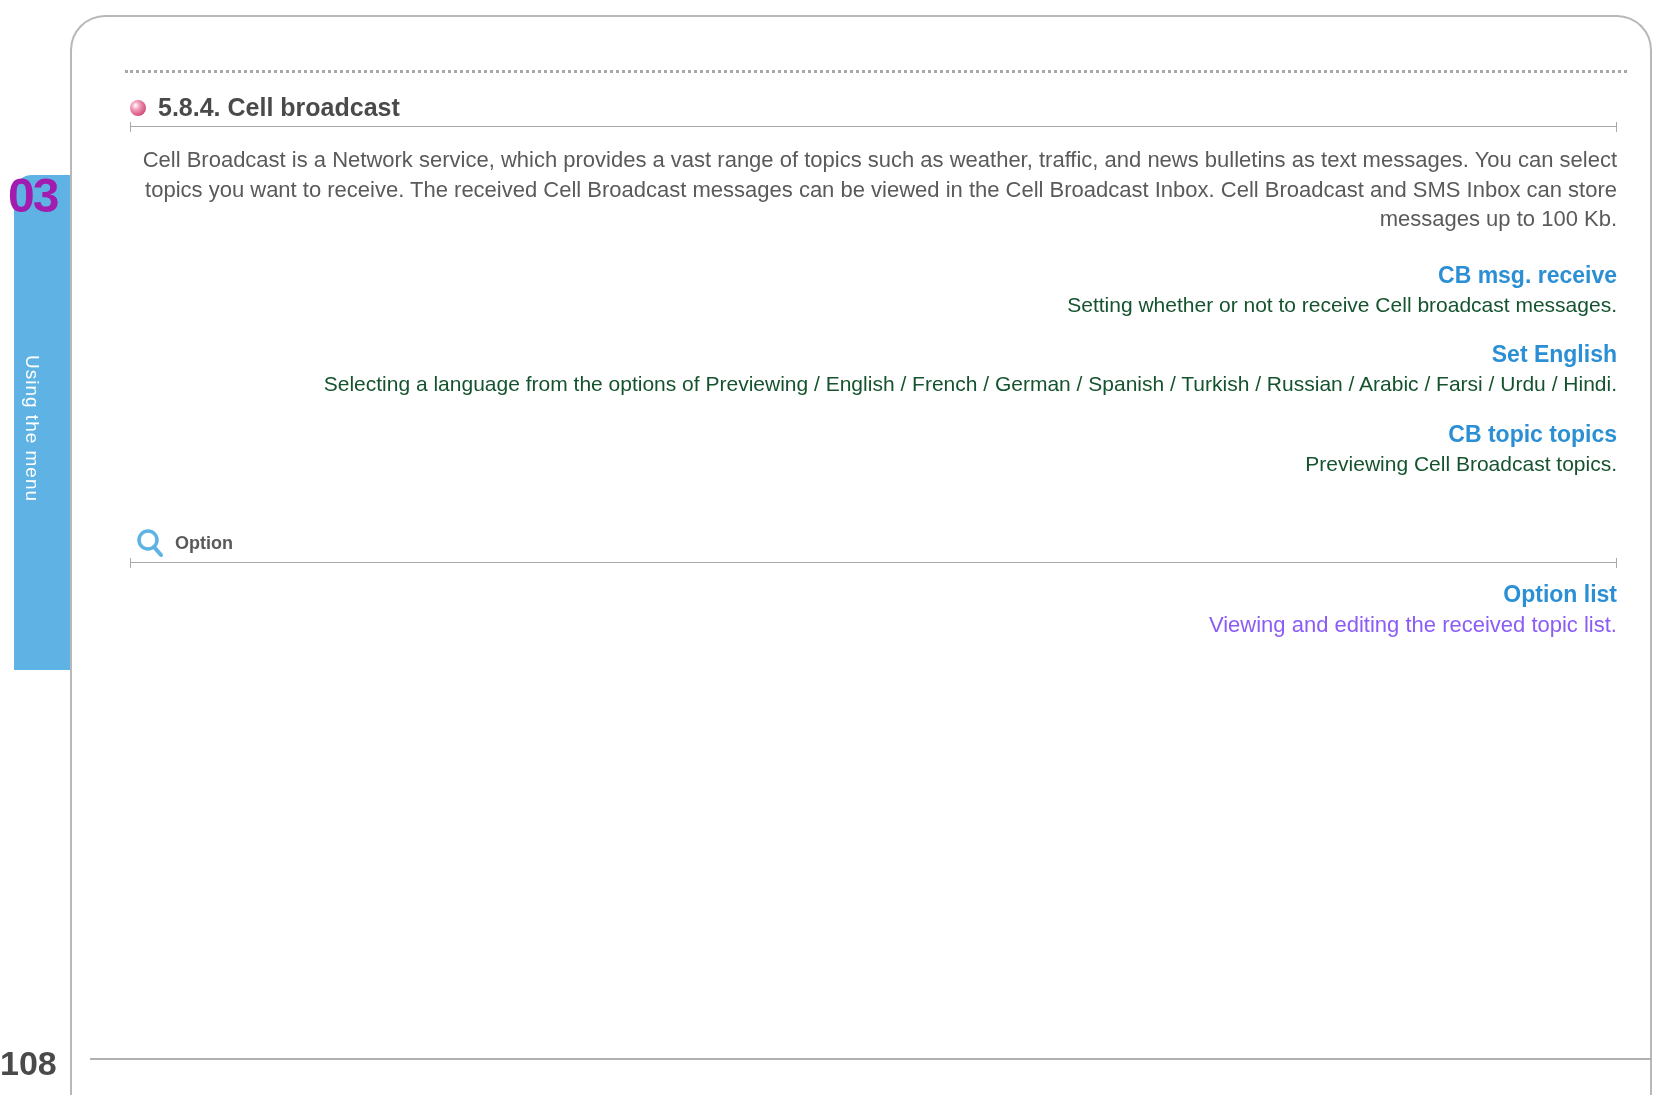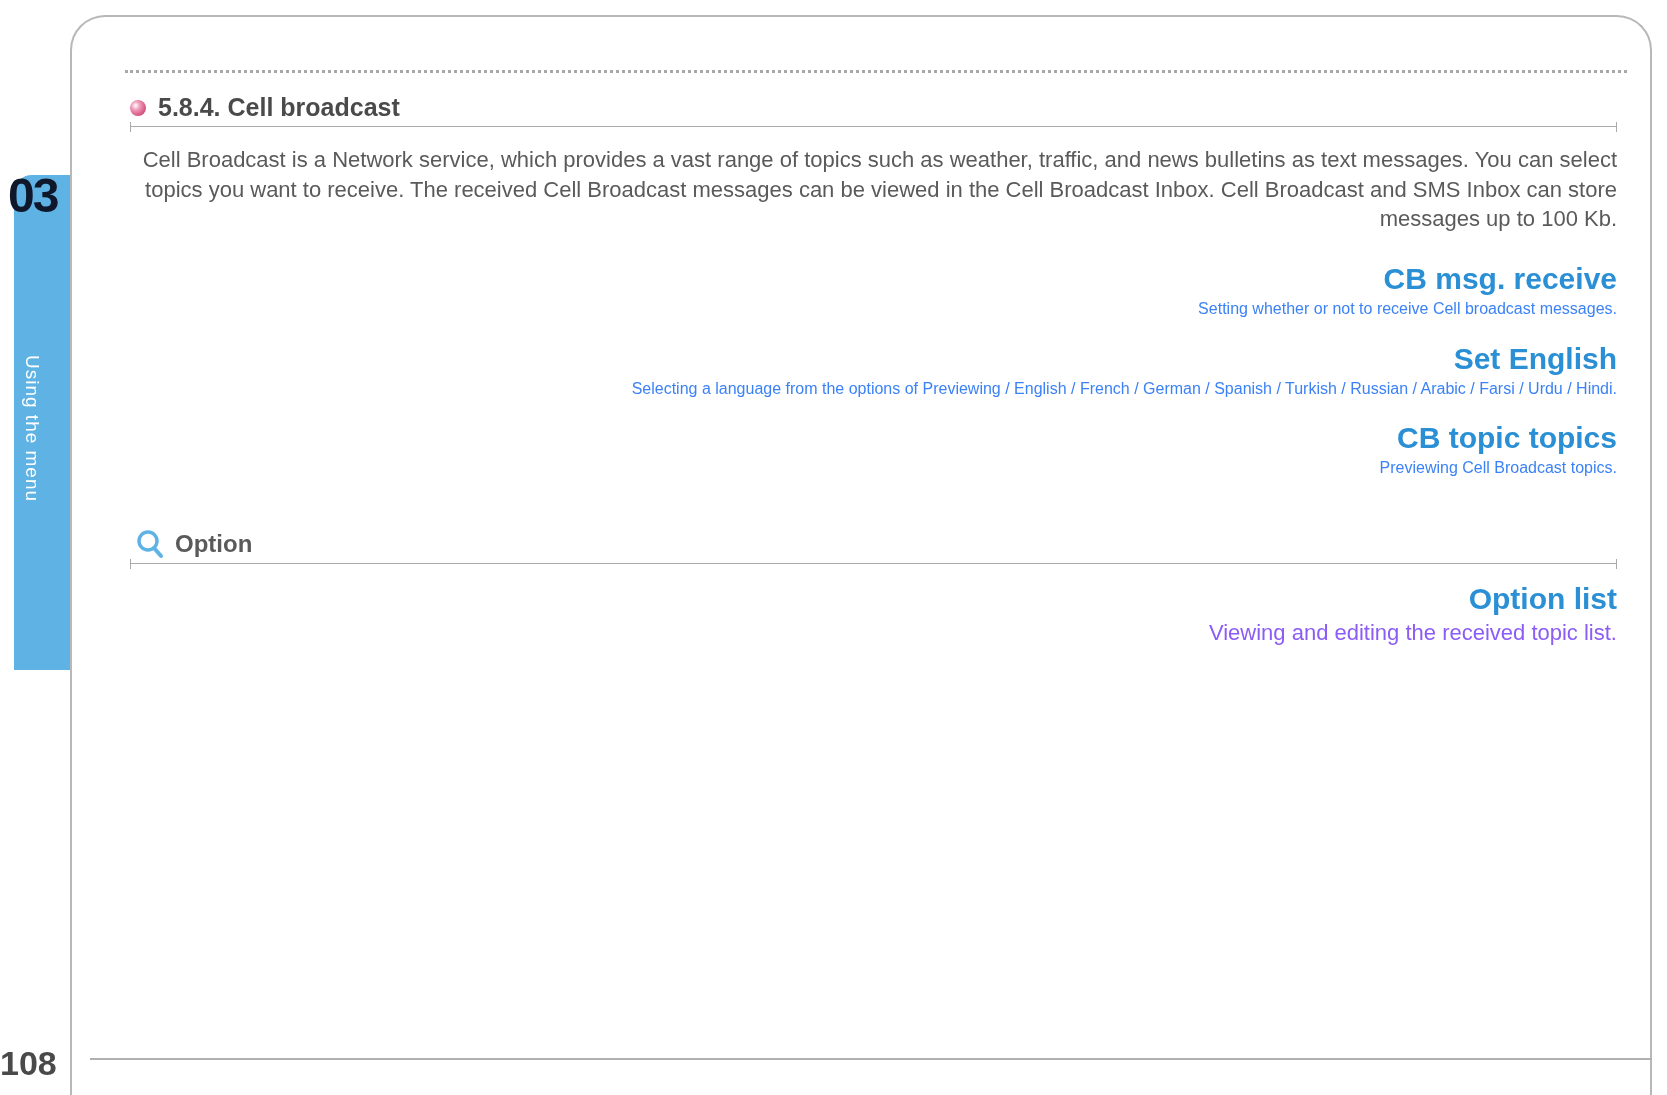--- a/index.html
+++ b/index.html
@@ -41,21 +41,21 @@
       border-top-right-radius: 0;
       z-index: 1;
     }
     
     .chapter-number {
       position: absolute;
       left: 8px;
       top: 168px;
       font-size: 48px;
       font-weight: bold;
-      color: #0f172a;
+      color: #a21caf;
       z-index: 2;
       letter-spacing: -2px;
     }
     
     .side-tab-text {
       position: absolute;
       left: 32px;
       top: 355px;
       color: #ffffff;
       font-size: 19px;
@@ -139,29 +139,29 @@
       margin-bottom: 28px;
     }
     
     .subsection {
       margin-left: 55px;
       margin-right: 10px;
       margin-bottom: 22px;
     }
     
     .subsection-title {
-      font-size: 30px;
+      font-size: 23px;
       font-weight: bold;
       color: #2a8fd4;
       margin-bottom: 2px;
     }
     
     .subsection-body {
-      font-size: 16px;
-      color: #3b82f6;
+      font-size: 21px;
+      color: #14532d;
       line-height: 1.35;
     }
     
     .option-header {
       display: flex;
       align-items: center;
       margin-left: 35px;
       margin-top: 50px;
       margin-bottom: 4px;
     }
@@ -173,21 +173,21 @@
       margin-right: 10px;
       flex-shrink: 0;
     }
     
     .magnify-icon svg {
       width: 30px;
       height: 30px;
     }
     
     .option-title {
-      font-size: 24px;
+      font-size: 18px;
       font-weight: bold;
       color: #5a5a5a;
     }
     
     .option-body {
       font-size: 22px;
       color: #8b5cf6;
       margin-left: 12px;
     }
     

